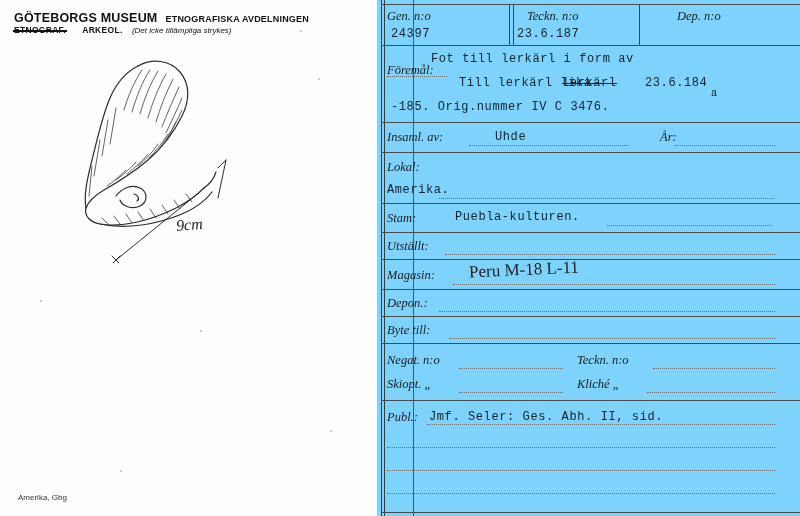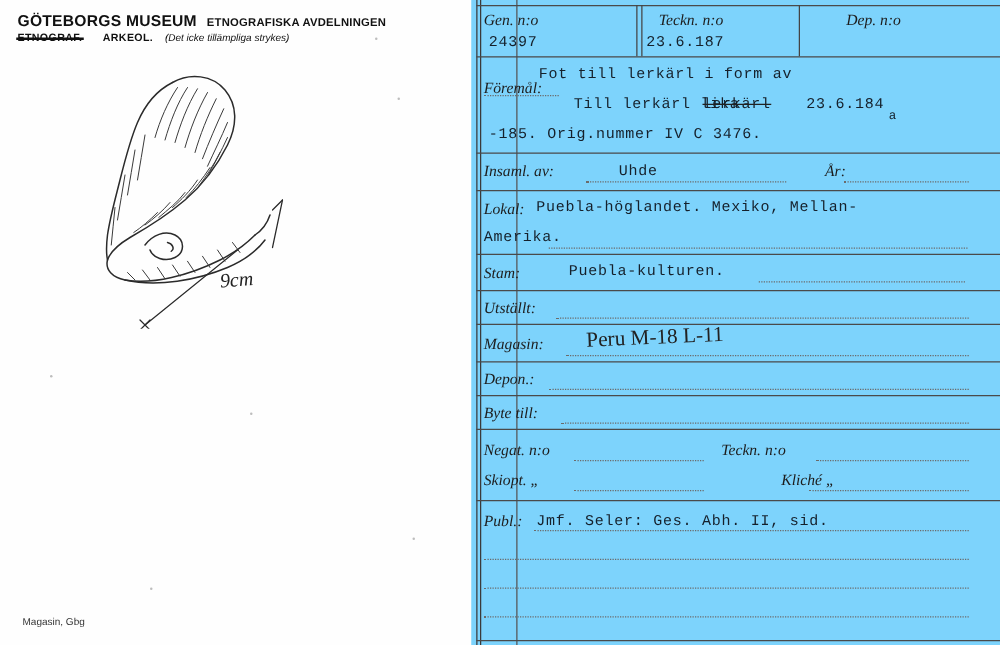--- a/index.html
+++ b/index.html
@@ -286,21 +286,21 @@
           </g>
 
           <path d="M160 152 L86 212" stroke-width="1"></path>
           <path d="M82 208 L90 216" stroke-width="1"></path>
           <path d="M90 208 L82 216" stroke-width="1"></path>
         </g>
       </svg>
       <div class="scale-label">9cm</div>
     </div>
 
-    <div class="credit">Magasin, Gbg</div>
+    <div class="credit">Amerika, Gbg</div>
 
     <div class="speck" style="left:300px; top:30px;"></div>
     <div class="speck" style="left:318px; top:78px;"></div>
     <div class="speck" style="left:40px; top:300px;"></div>
     <div class="speck" style="left:200px; top:330px;"></div>
     <div class="speck" style="left:330px; top:430px;"></div>
     <div class="speck" style="left:120px; top:470px;"></div>
   </div>
 
   <div class="right-panel">
@@ -341,21 +341,20 @@
       <div class="hline" style="top:122px;"></div>
 
       <div class="lbl" style="left:-30px; top:130px;">Insaml. av:</div>
       <div class="typed" style="left:78px; top:130px;">Uhde</div>
       <div class="dotline" style="left:52px; top:145px; width:160px;"></div>
       <div class="lbl" style="left:243px; top:130px;">År:</div>
       <div class="dotline" style="left:258px; top:145px; width:100px;"></div>
       <div class="hline" style="top:152px;"></div>
 
       <div class="lbl" style="left:-30px; top:160px;">Lokal:</div>
-      <div class="typed" style="left:12px; top:159px;">Puebla-höglandet. Mexiko, Mellan-</div>
       <div class="typed" style="left:-30px; top:183px;">Amerika.</div>
       <div class="dotline" style="left:22px; top:198px; width:335px;"></div>
       <div class="hline" style="top:203px;"></div>
 
       <div class="lbl" style="left:-30px; top:211px;font-style:italic;">Stam:</div>
       <div class="typed" style="left:38px; top:210px;">Puebla-kulturen.</div>
       <div class="dotline" style="left:190px; top:225px; width:165px;"></div>
       <div class="hline" style="top:232px;"></div>
 
       <div class="lbl" style="left:-30px; top:239px;">Utställt:</div>
@@ -381,21 +380,21 @@
       <div class="lbl" style="left:-30px; top:353px;">Negat. n:o</div>
       <div class="dotline" style="left:42px; top:368px; width:104px;"></div>
       <div class="typed" style="left:54px; top:353px;"></div>
       <div class="lbl" style="left:160px; top:353px;">Teckn.  n:o</div>
       <div class="dotline" style="left:236px; top:368px; width:122px;"></div>
       <div class="typed" style="left:248px; top:353px;"></div>
 
       <div class="lbl" style="left:-30px; top:377px;">Skiopt.  „</div>
       <div class="dotline" style="left:42px; top:392px; width:104px;"></div>
       <div class="typed" style="left:54px; top:377px;"></div>
-      <div class="lbl" style="left:160px; top:377px;margin-left:48px;">Kliché  „</div>
+      <div class="lbl" style="left:160px; top:377px;">Kliché  „</div>
       <div class="dotline" style="left:230px; top:392px; width:128px;"></div>
       <div class="typed" style="left:242px; top:377px;"></div>
 
       <div class="hline" style="top:400px;"></div>
 
       <div class="lbl" style="left:-30px; top:410px;">Publ.:</div>
       <div class="typed" style="left:12px; top:410px;">Jmf.  Seler:  Ges.  Abh.  II, sid.</div>
       <div class="dotline" style="left:10px; top:424px; width:348px;"></div>
       <div class="dotline" style="left:-30px; top:447px; width:388px;"></div>
       <div class="dotline" style="left:-30px; top:470px; width:388px;"></div>

